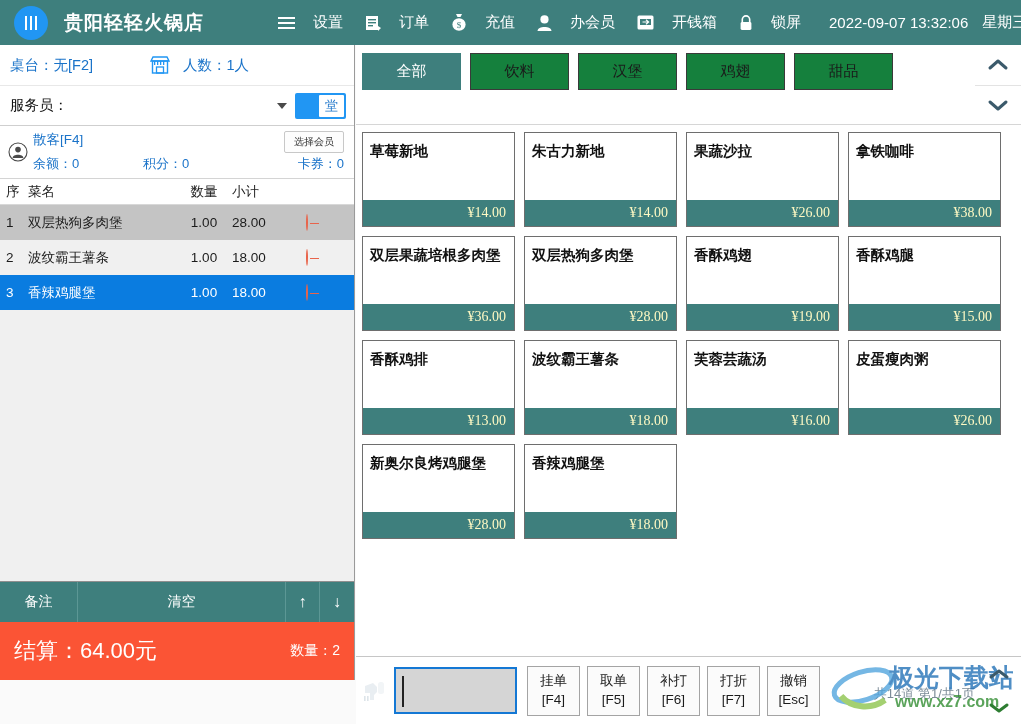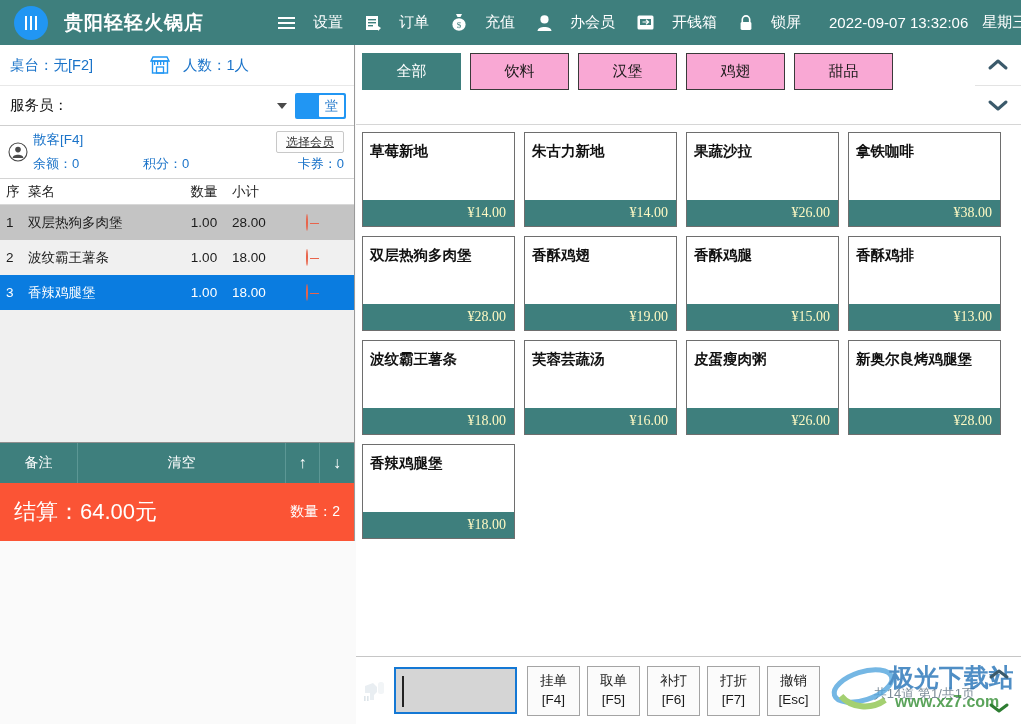--- a/index.html
+++ b/index.html
@@ -71,21 +71,21 @@
   .win-btn {
     width: 26px; height: 26px;
     display: flex; align-items: center; justify-content: center;
     cursor: pointer;
   }
 
   
   .left-panel {
     position: absolute;
     top: 45px; left: 0;
-    width: 355px; height: 496px;
+    width: 355px; height: 635px;
     background: #ffffff;
     border-right: 1px solid #9a9a9a;
     display: flex; flex-direction: column;
   }
   .lp-row1 {
     height: 41px;
     display: flex; align-items: center;
     padding: 0 10px;
     border-bottom: 1px solid #e8e8e8;
     flex: none;
@@ -161,28 +161,27 @@
     position: absolute;
     left: 33px; top: 5px;
     font-size: 13.5px;
     color: #1a73c9;
   }
   .btn-select-member {
     position: absolute;
     right: 10px; top: 5px;
     height: 22px;
     padding: 0 9px;
-    font-size: 12px;
+    font-size: 10px;
     color: #333;
     background: #fdfdfd;
     border: 1px solid #c8c8c8;
     border-radius: 2px;
     display: flex; align-items: center;
     cursor: pointer;
-    text-decoration: underline;
   }
   .member-stats {
     position: absolute;
     left: 33px; top: 29px; right: 10px;
     display: flex;
     font-size: 13px;
     color: #1a73c9;
   }
   .ms-bal { width: 110px; }
   .ms-pts { width: 130px; }
@@ -283,21 +282,21 @@
   .cat-list {
     display: flex;
     gap: 9px;
     padding: 8px 0 0 6px;
   }
   .cat-btn {
     width: 99px; height: 37px;
     display: flex; align-items: center; justify-content: center;
     font-size: 15px;
     border: 1px solid #3a3a3a;
-    background: #f9a8d4;
+    background: #15803d;
     color: #1a1a1a;
     cursor: pointer;
   }
   .cat-btn.active {
     background: #3E7F7D;
     border-color: #3E7F7D;
     color: #ffffff;
   }
   .cat-scroll {
     position: absolute;
@@ -652,20 +651,24 @@
         </div>
         <div class="prod-card">
           <div class="prod-name">果蔬沙拉</div>
           <div class="prod-price">¥26.00</div>
         </div>
         <div class="prod-card">
           <div class="prod-name">拿铁咖啡</div>
           <div class="prod-price">¥38.00</div>
         </div>
         <div class="prod-card">
+          <div class="prod-name">双层果蔬培根多肉堡</div>
+          <div class="prod-price">¥36.00</div>
+        </div>
+        <div class="prod-card">
           <div class="prod-name">双层热狗多肉堡</div>
           <div class="prod-price">¥28.00</div>
         </div>
         <div class="prod-card">
           <div class="prod-name">香酥鸡翅</div>
           <div class="prod-price">¥19.00</div>
         </div>
         <div class="prod-card">
           <div class="prod-name">香酥鸡腿</div>
           <div class="prod-price">¥15.00</div>

